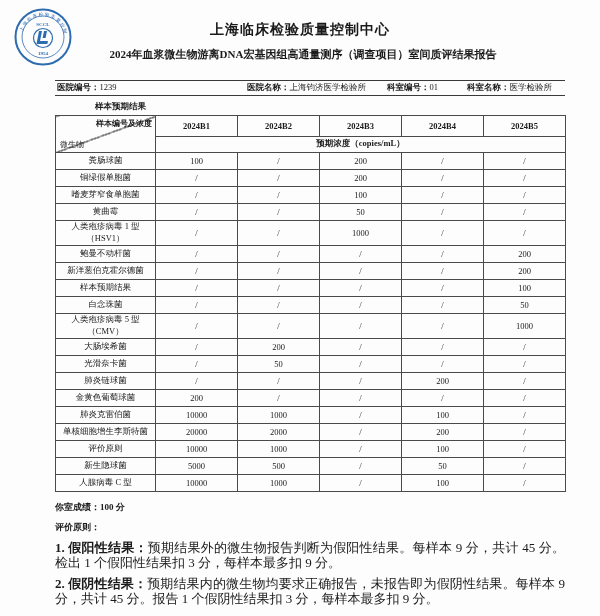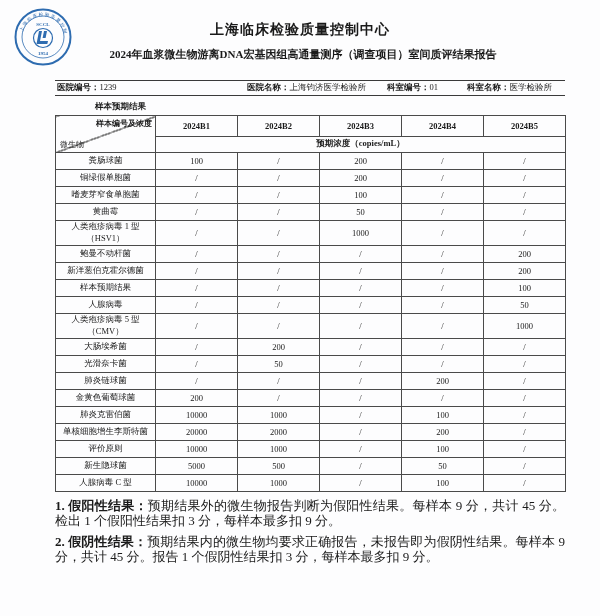--- a/index.html
+++ b/index.html
@@ -196,21 +196,21 @@
           </tr>
           <tr>
             <td>样本预期结果</td>
             <td>/</td>
             <td>/</td>
             <td>/</td>
             <td>/</td>
             <td>100</td>
           </tr>
           <tr>
-            <td>人腺病毒</td>
+            <td>白念珠菌</td>
             <td>/</td>
             <td>/</td>
             <td>/</td>
             <td>/</td>
             <td>50</td>
           </tr>
           <tr>
             <td>人类疱疹病毒 5 型（CMV）</td>
             <td>/</td>
             <td>/</td>
@@ -286,20 +286,24 @@
             <td>人腺病毒 C 型</td>
             <td>10000</td>
             <td>1000</td>
             <td>/</td>
             <td>100</td>
             <td>/</td>
           </tr>
         </tbody>
     </table>
 
-
+    <div class="score-line">
+      <span class="p-label">你室成绩：</span><span>100 分</span>
+    </div>
+
+    <div class="principles-title">评价原则：</div>
     <div>
         <div class="principle-item"><span class="p-label">1. 假阳性结果：</span><span>预期结果外的微生物报告判断为假阳性结果。每样本 9 分，共计 45 分。检出 1 个假阳性结果扣 3 分，每样本最多扣 9 分。</span></div>
         <div class="principle-item"><span class="p-label">2. 假阴性结果：</span><span>预期结果内的微生物均要求正确报告，未报告即为假阴性结果。每样本 9 分，共计 45 分。报告 1 个假阴性结果扣 3 分，每样本最多扣 9 分。</span></div>
       </div>
 
   </div>
 </div>
 
 </body></html>

